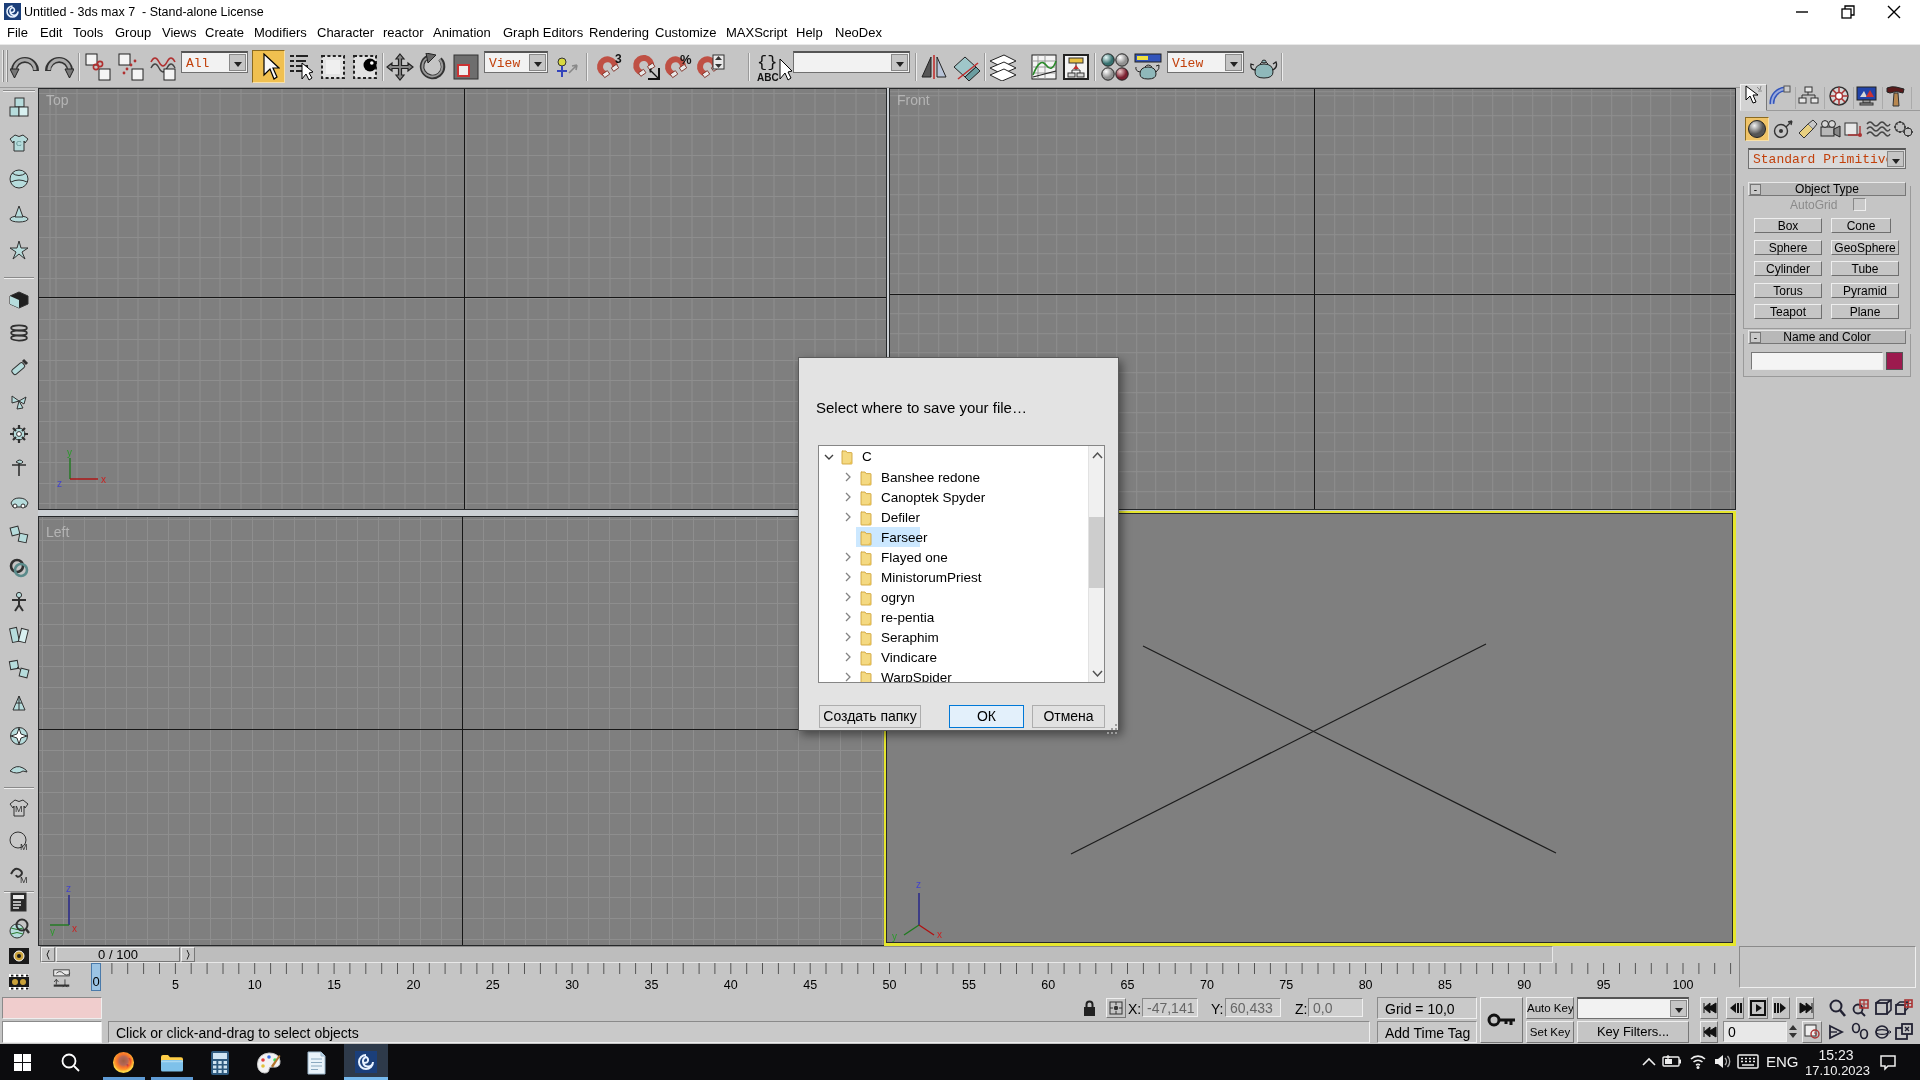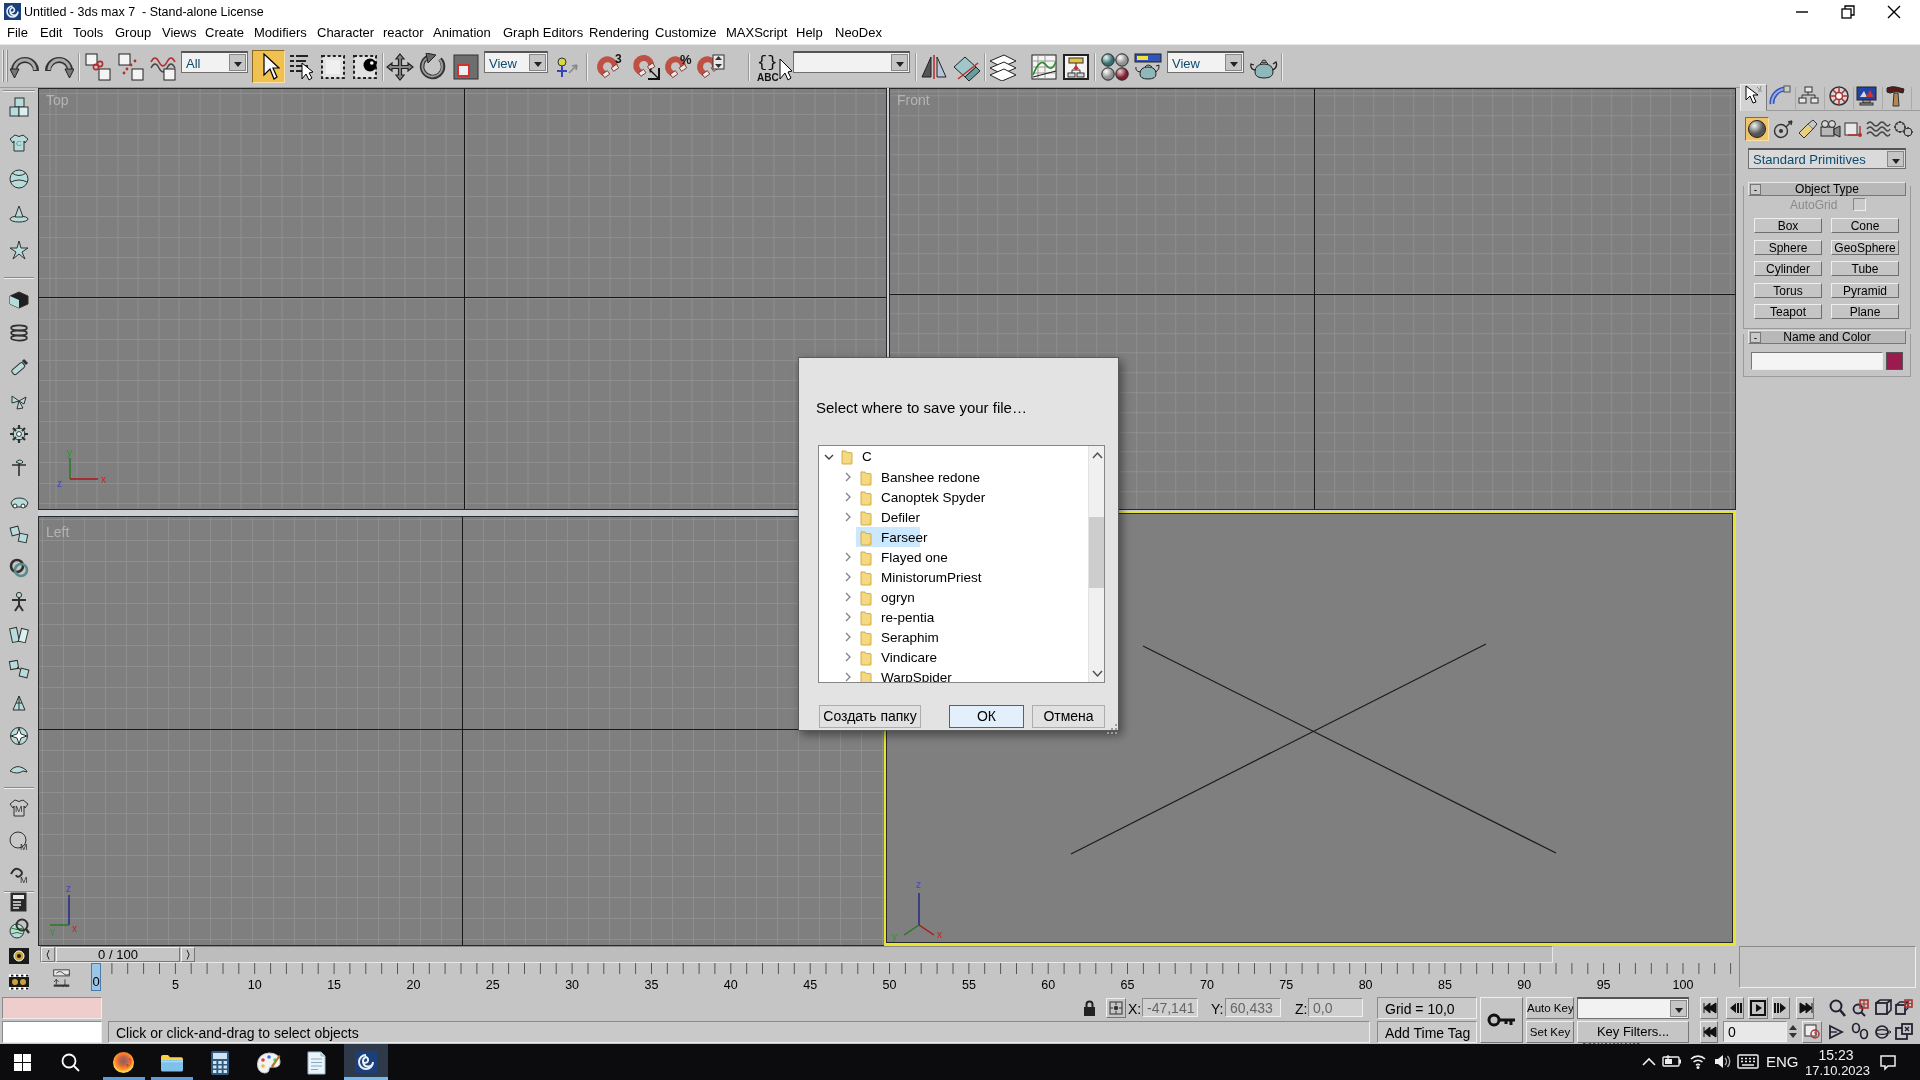--- a/index.html
+++ b/index.html
@@ -13,21 +13,21 @@
 .winbtn { position:absolute; top:0; width:14px; height:20px; color:#000; }
 
 
 #menubar { position:absolute; left:0; top:24px; width:1920px; height:20px; background:#ffffff; font-size:13px; color:#000; }
 #menubar span { position:absolute; top:1px; }
 
 
 #toolbar { position:absolute; left:0; top:44px; width:1920px; height:44px; background:#c5c5c5; border-top:1px solid #e8e8e8; border-bottom:1px solid #9a9a9a; }
 .tsep { position:absolute; top:8px; width:2px; height:28px; border-left:1px solid #9a9a9a; border-right:1px solid #ededed; }
 .combo { position:absolute; background:#dcdcdc; border:1px solid #707070; border-top:2px solid #555; height:22px; font-size:13px; }
-.combo .cbtxt { position:absolute; left:4px; top:3px; color:#0c4a6e; }
+.combo .cbtxt { position:absolute; left:4px; top:3px; color:#c2410c;font-family:Liberation Mono, monospace; }
 .combo .cbarr { position:absolute; right:1px; top:1px; bottom:1px; width:17px; background:#c5c5c5; border:1px solid #888; }
 .combo .cbarr:after { content:""; position:absolute; left:4px; top:7px; border-left:4px solid transparent; border-right:4px solid transparent; border-top:5px solid #222; }
 
 
 #lefttb { position:absolute; left:0; top:88px; width:38px; height:908px; background:#c5c5c5; overflow:hidden; z-index:5; }
 #vpzone { position:absolute; left:38px; top:88px; width:1698px; height:858px; background:#ccd0d4; }
 .vp { position:absolute; background:#7f7f7f; overflow:hidden; box-shadow:0 0 0 1px #26282a; }
 .vplabel { position:absolute; left:7px; top:3px; font-size:14px; color:#b4b4b4; }
 .axisline { position:absolute; background:#161616; }
 
@@ -592,21 +592,21 @@
     <div class="cbtxt" style="top:2px;font-size:13px;">Standard Primitives</div>
     <div class="cbarr"></div>
   </div>
 
   <div style="position:absolute;left:3px;top:102px;width:168px;height:143px;border:1px solid #9a9a9a;border-top:none;"></div>
   <div class="rollhdr" style="left:8px;top:98px;width:158px;height:14px;line-height:13px;">Object Type</div>
   <div style="position:absolute;left:10px;top:100px;width:11px;height:11px;background:#c9c9c9;border:1px solid #777;font-size:10px;line-height:9px;text-align:center;">-</div>
   <div style="position:absolute;left:50px;top:114px;font-size:12px;color:#8a8a8a;">AutoGrid</div>
   <div style="position:absolute;left:113px;top:114px;width:13px;height:13px;background:#c9c9c9;border:1px solid;border-color:#888 #eee #eee #888;"></div>
   <div class="cpbtn" style="left:14px;top:134px;width:68px;height:15px;line-height:14px;">Box</div>
-  <div class="cpbtn" style="left:91px;top:134px;width:68px;height:15px;line-height:14px;">Cone</div>
+  <div class="cpbtn" style="left:91px;top:134px;width:60px;height:15px;line-height:14px;">Cone</div>
   <div class="cpbtn" style="left:14px;top:156px;width:68px;height:15px;line-height:14px;">Sphere</div>
   <div class="cpbtn" style="left:91px;top:156px;width:68px;height:15px;line-height:14px;">GeoSphere</div>
   <div class="cpbtn" style="left:14px;top:177px;width:68px;height:15px;line-height:14px;">Cylinder</div>
   <div class="cpbtn" style="left:91px;top:177px;width:68px;height:15px;line-height:14px;">Tube</div>
   <div class="cpbtn" style="left:14px;top:199px;width:68px;height:15px;line-height:14px;">Torus</div>
   <div class="cpbtn" style="left:91px;top:199px;width:68px;height:15px;line-height:14px;">Pyramid</div>
   <div class="cpbtn" style="left:14px;top:220px;width:68px;height:15px;line-height:14px;">Teapot</div>
   <div class="cpbtn" style="left:91px;top:220px;width:68px;height:15px;line-height:14px;">Plane</div>
 
   <div style="position:absolute;left:3px;top:250px;width:168px;height:43px;border:1px solid #9a9a9a;border-top:none;"></div>

